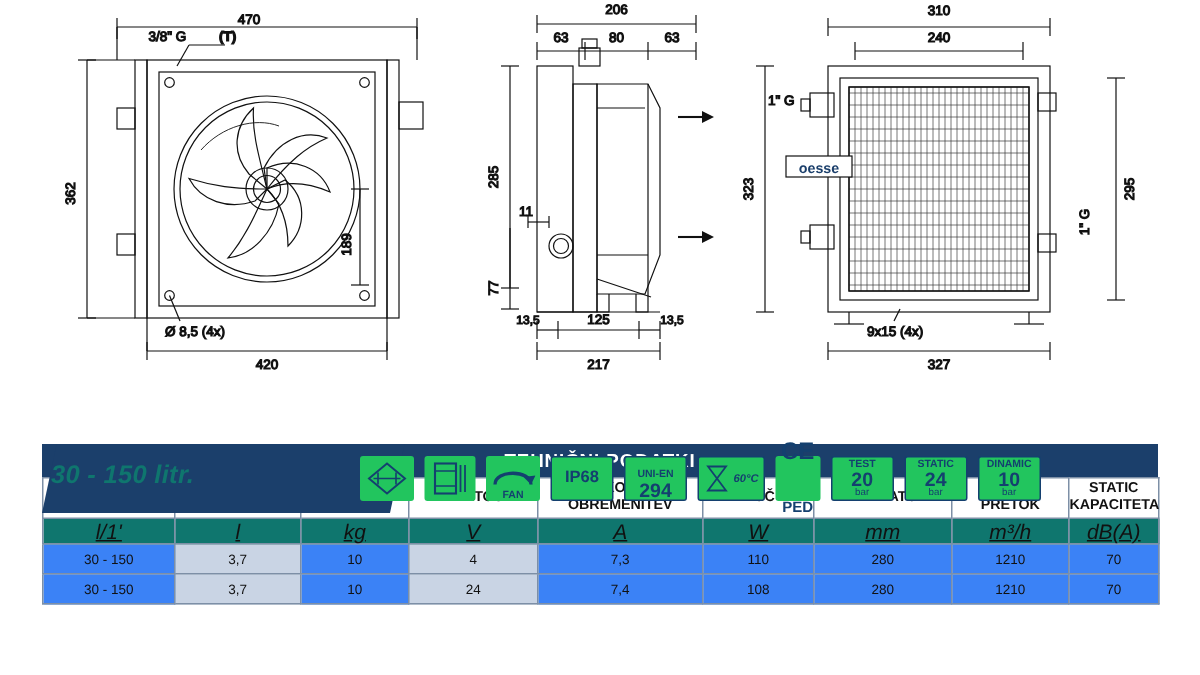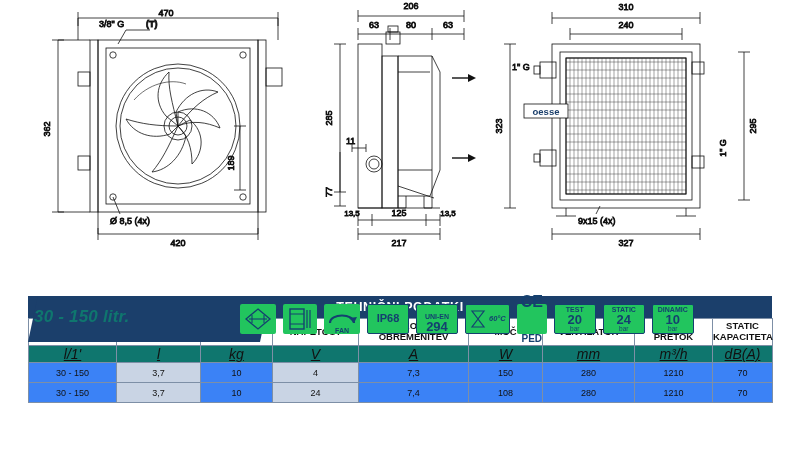--- a/index.html
+++ b/index.html
@@ -450,21 +450,21 @@
         <th class="h2 cell-white">dB(A)</th>
       </tr>
     </thead>
     <tbody>
       <tr>
         <td class="cell-white">30 - 150</td>
         <td class="cell-blue">3,7</td>
         <td class="cell-white">10</td>
         <td class="cell-blue">4</td>
         <td class="cell-white">7,3</td>
-        <td class="cell-white">150</td>
+        <td class="cell-white">110</td>
         <td class="cell-white">280</td>
         <td class="cell-white">1210</td>
         <td class="cell-white">70</td>
       </tr>
       <tr>
         <td class="cell-white">30 - 150</td>
         <td class="cell-blue">3,7</td>
         <td class="cell-white">10</td>
         <td class="cell-blue">24</td>
         <td class="cell-white">7,4</td>

